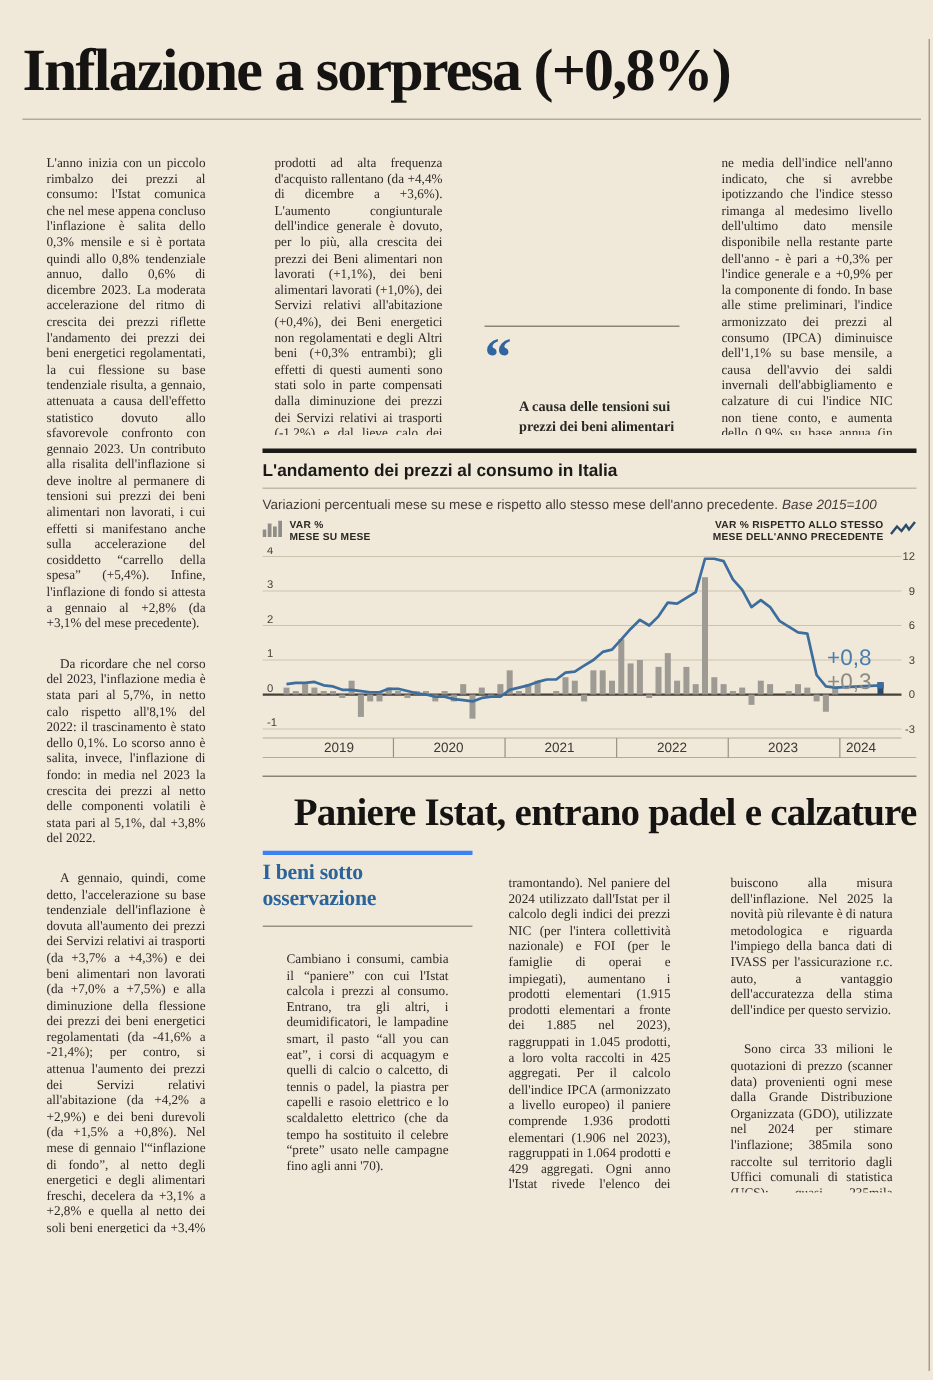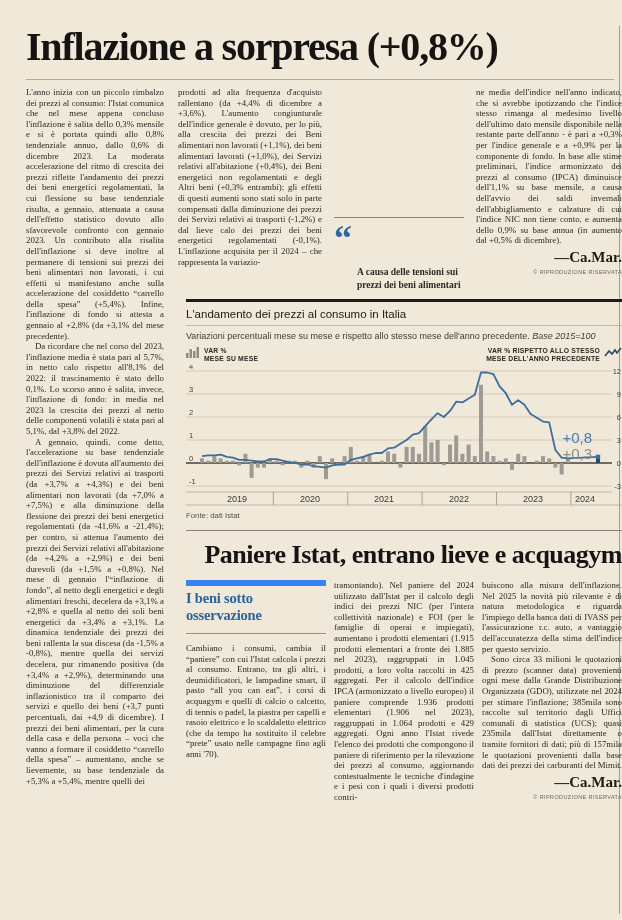--- a/index.html
+++ b/index.html
@@ -4,74 +4,74 @@
 <style>
   html,body{margin:0;padding:0;}
   .page{
     position:relative;
     width:622px;height:920px;
     background:#f0e8d9;
     overflow:hidden;
     font-family:"Liberation Serif","DejaVu Serif",serif;
     color:#2c2a27;
   }
-  .content{position:relative;padding:24px 8px 0 26px;}
+  .content{position:relative;padding:24px 8px 0 15px;}
   .edge-rule{position:absolute;top:26px;bottom:6px;right:2px;width:1px;background:#a89e8d;}
 
   
   .headline{
     font-size:40px;line-height:45px;font-weight:bold;
     letter-spacing:-1.2px;color:#161412;margin:0 0 10px 0;
   }
   .head-rule{border:none;border-top:1px solid #b3aa99;margin:0 0 7px 0;}
   .standfirst{font-size:13.5px;line-height:17.5px;color:#3a4653;margin:0 0 17px 0;}
   .standfirst .kicker{font-weight:bold;color:#1d1b18;}
 
   
   .bodygrid{display:grid;grid-template-columns:138px 444px;column-gap:14px;}
   .colset1{height:735px;overflow:hidden;}
   p.body{
-    font-size:8.8px;line-height:10.6px;text-align:justify;margin:0;
+    font-size:8.8px;line-height:10.6px;text-align:justify;margin:16px;
     hyphens:auto;-webkit-hyphens:auto;color:#2c2a27;
   }
   p.body.indent{text-indent:9px;}
 
   .rightzone{display:flex;flex-direction:column;align-items:flex-end;}
   .row1{display:grid;grid-template-columns:144px 130px 146px;column-gap:12px;height:203px;overflow:hidden;}
   .qcol{position:relative;}
   .quotebox{margin-top:130px;border-top:1px solid #8d8477;padding-top:8px;display:flex;gap:5px;}
   .qmark{
     font-family:"Liberation Serif",serif;font-weight:bold;font-size:36px;line-height:20px;
     color:#2f66a0;flex:0 0 auto;margin-top:2px;
   }
   .quotetext{font-family:Liberation Serif, serif;font-size:9.5px;line-height:12.5px;font-weight:bold;color:#2b2925;margin-top:40px;}
   .signature{text-align:right;font-weight:bold;font-size:15px;margin-top:3px;color:#1d1b18;}
   .copyright{text-align:right;font-size:5.5px;letter-spacing:.4px;color:#6b665e;margin-top:3px;font-family:"Liberation Sans",sans-serif;}
 
   
   .chartpanel{margin-top:9px;}
   .thick-rule{height:3px;background:#1c1a18;margin-bottom:6px;}
-  .chart-title{font-family:"Liberation Sans","DejaVu Sans",sans-serif;font-weight:normal;font-size:11.5px;color:#1b1a18;margin:0 0 5px 0;}
+  .chart-title{font-family:"Liberation Sans","DejaVu Sans",sans-serif;font-weight:bold;font-size:11.5px;color:#1b1a18;margin:0 0 5px 0;}
   .title-rule{border:none;border-top:1px solid #c2b8a6;margin:0 0 5px 0;}
   .chart-sub{font-family:"Liberation Sans",sans-serif;font-size:9px;color:#413d37;margin:0 0 6px 0;}
   .chart-sub .base{font-style:italic;}
   .legendrow{display:flex;justify-content:space-between;align-items:flex-start;margin-bottom:2px;}
   .legend{font-family:"Liberation Sans",sans-serif;font-size:6.8px;font-weight:bold;letter-spacing:.2px;color:#2b2925;line-height:8px;display:flex;gap:4px;align-items:flex-start;}
   .legend.right{text-align:right;}
   .legicon{flex:0 0 auto;}
   #chart-svg{display:block;}
   #chart-svg text{font-family:"Liberation Sans","DejaVu Sans",sans-serif;}
   .source{font-family:"Liberation Sans",sans-serif;font-size:7.8px;color:#55514a;margin-top:4px;}
   .panel-bottom-rule{border:none;border-top:1px solid #8d8477;margin:10px 0 0 0;}
 
   
   .headline2{font-size:26px;line-height:30px;font-weight:bold;letter-spacing:-.5px;color:#161412;margin:9px 0 10px 0;}
   .row2{display:grid;grid-template-columns:140px 140px 140px;column-gap:8px;height:228px;overflow:hidden;}
   .subhead{
-    border-top:6px solid #3b82f6;border-bottom:1px solid #9a9186;
+    border-top:3px solid #3b82f6;border-bottom:1px solid #9a9186;
     padding:4px 0 9px 0;margin-bottom:9px;
     font-weight:bold;font-size:14.5px;color:#2b649a;
   }
   .subhead-inner{letter-spacing:-.2px;}
 </style>
 </head>
 <body>
 
 <div class="page">
   <div class="edge-rule"></div>
@@ -220,25 +220,24 @@
               <line x1="384.90000000000003" y1="127" x2="384.90000000000003" y2="140" stroke="#9a917f" stroke-width="0.8"></line>
               <text x="51" y="136.5" font-size="9" fill="#3c3933" text-anchor="middle">2019</text>
               <text x="124" y="136.5" font-size="9" fill="#3c3933" text-anchor="middle">2020</text>
               <text x="198" y="136.5" font-size="9" fill="#3c3933" text-anchor="middle">2021</text>
               <text x="273" y="136.5" font-size="9" fill="#3c3933" text-anchor="middle">2022</text>
               <text x="347" y="136.5" font-size="9" fill="#3c3933" text-anchor="middle">2023</text>
               <text x="399" y="136.5" font-size="9" fill="#3c3933" text-anchor="middle">2024</text>
               <text x="406" y="78" font-size="15" fill="#4a7eae" text-anchor="end">+0,8</text>
               <text x="406" y="94" font-size="15" fill="#8e8b85" text-anchor="end">+0,3</text>
             </svg>
-          <div class="source">Fonte: dati Istat</div>
           <hr class="panel-bottom-rule">
         </div>
 
-        <h2 class="headline2">Paniere Istat, entrano lieve e acquagym</h2>
+        <h2 class="headline2">Paniere Istat, entrano padel e calzature</h2>
         <div class="row2">
           <div>
             <div class="subhead"><span class="subhead-inner">I beni sotto osservazione</span></div>
             <p class="body">Cambiano i consumi, cambia il “paniere” con cui l'Istat calcola i prezzi al consumo. Entrano, tra gli altri, i deumidificatori, le lampadine smart, il pasto “all you can eat”, i corsi di acquagym e quelli di calcio o calcetto, di tennis o padel, la piastra per capelli e rasoio elettrico e lo scaldaletto elettrico (che da tempo ha sostituito il celebre “prete” usato nelle campagne fino agli anni '70).</p>
           </div>
           <div>
             <p class="body">tramontando). Nel paniere del 2024 utilizzato dall'Istat per il calcolo degli indici dei prezzi NIC (per l'intera collettività nazionale) e FOI (per le famiglie di operai e impiegati), aumentano i prodotti elementari (1.915 prodotti elementari a fronte dei 1.885 nel 2023), raggruppati in 1.045 prodotti, a loro volta raccolti in 425 aggregati. Per il calcolo dell'indice IPCA (armonizzato a livello europeo) il paniere comprende 1.936 prodotti elementari (1.906 nel 2023), raggruppati in 1.064 prodotti e 429 aggregati. Ogni anno l'Istat rivede l'elenco dei prodotti che compongono il paniere di riferimento per la rilevazione dei prezzi al consumo, aggiornando contestualmente le tecniche d'indagine e i pesi con i quali i diversi prodotti contri-</p>
           </div>
           <div>
             <p class="body">buiscono alla misura dell'inflazione. Nel 2025 la novità più rilevante è di natura metodologica e riguarda l'impiego della banca dati di IVASS per l'assicurazione r.c. auto, a vantaggio dell'accuratezza della stima dell'indice per questo servizio.</p>

